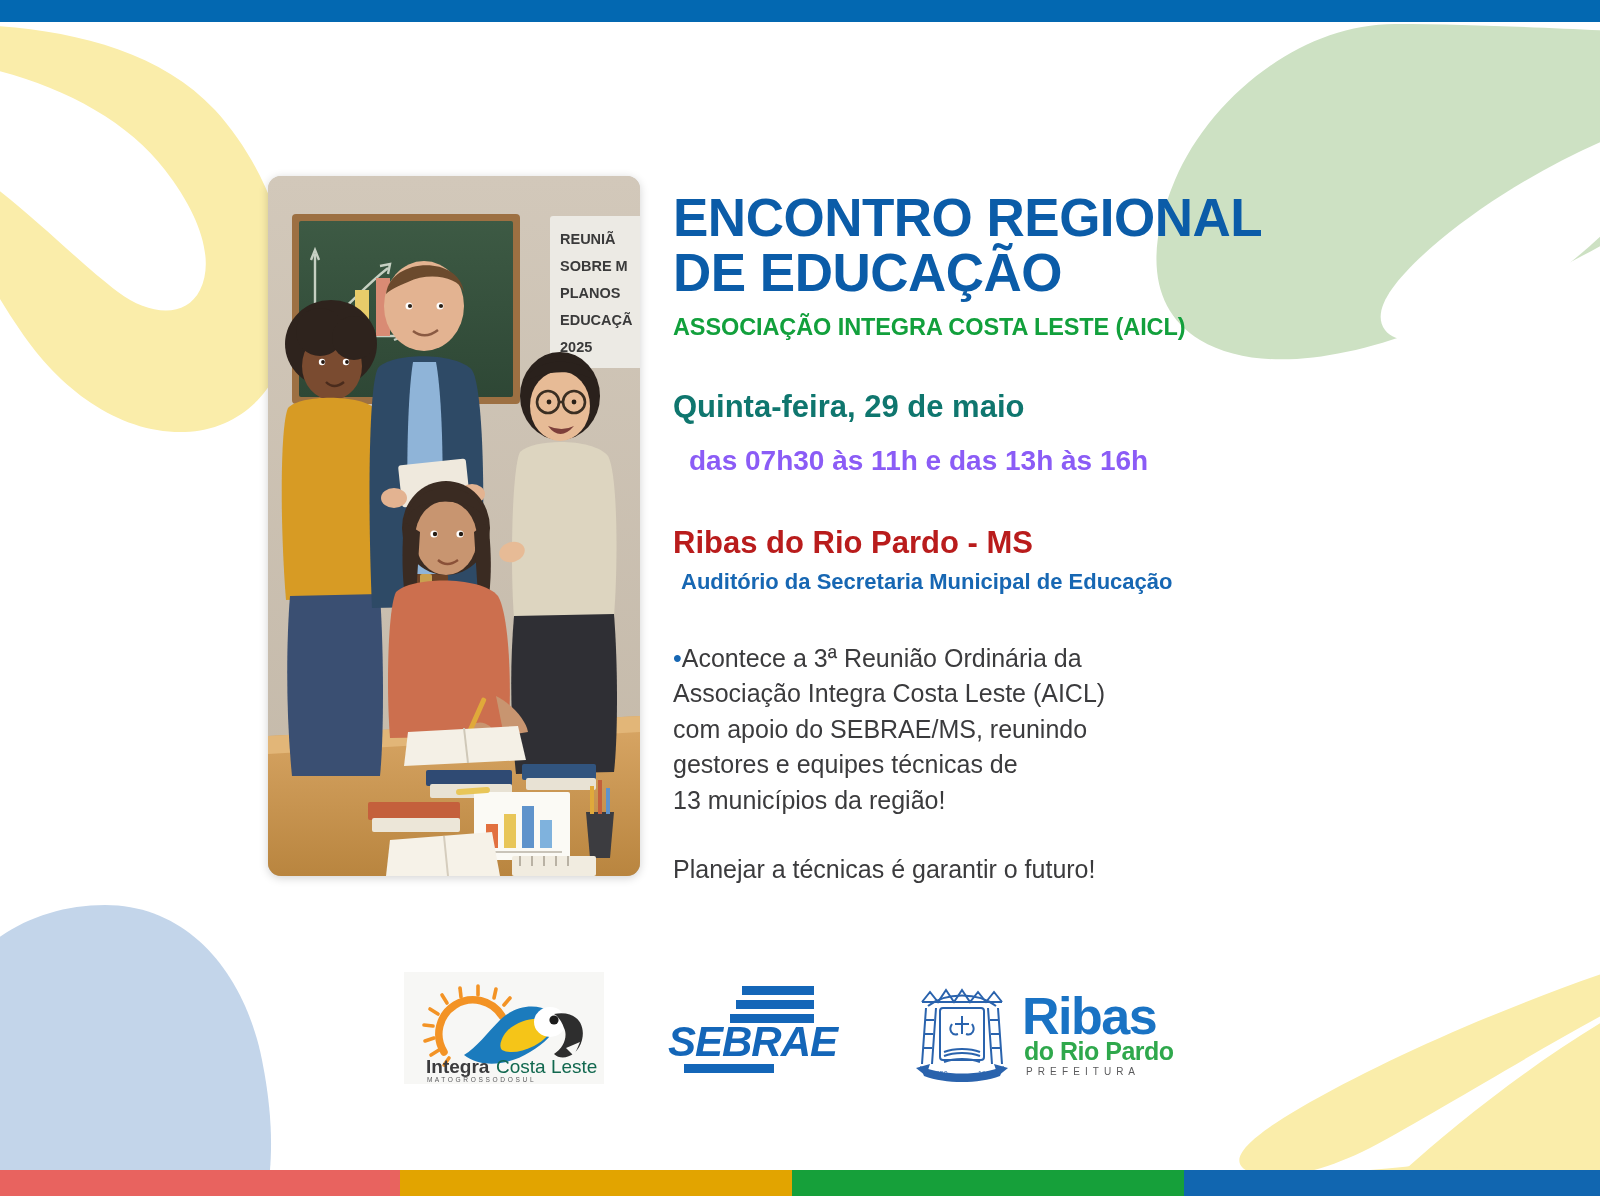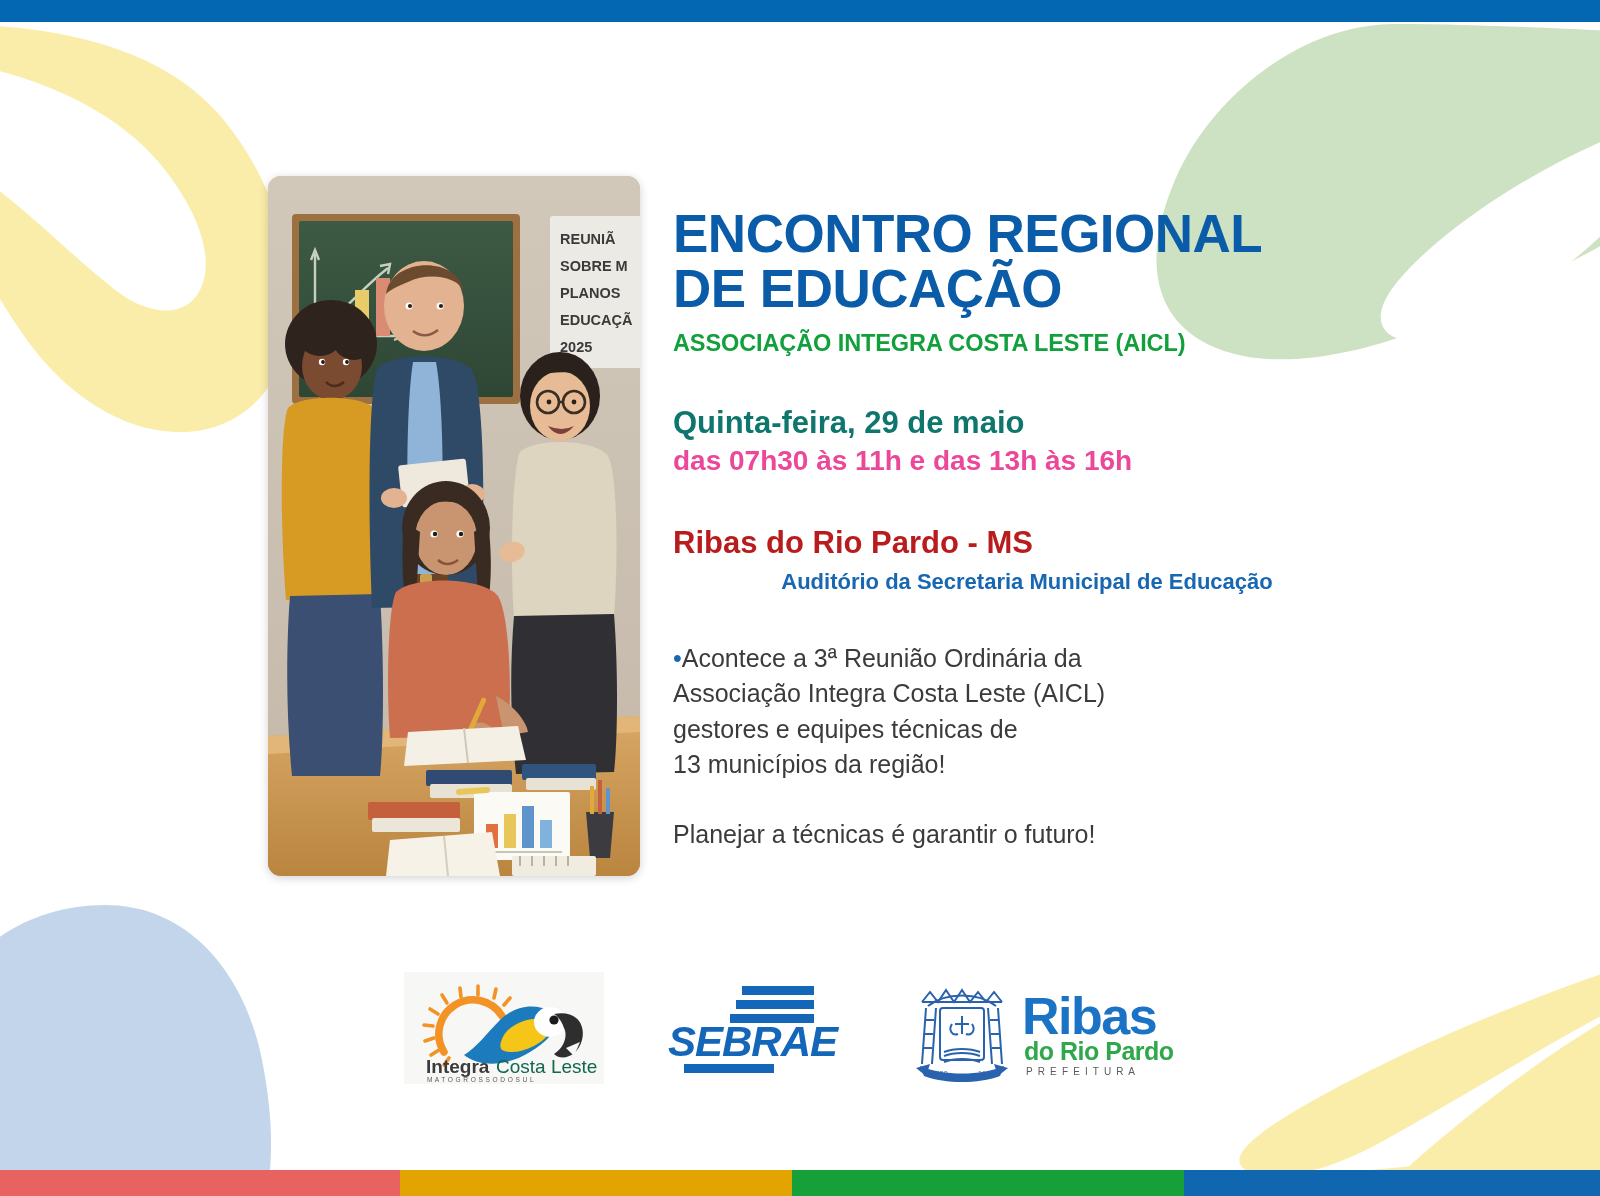--- a/index.html
+++ b/index.html
@@ -54,21 +54,21 @@
     overflow: hidden;
     background: #cdc4b6;
     box-shadow: 0 2px 10px rgba(0,0,0,.18);
   }
   .illus-svg { display: block; width: 100%; height: 100%; }
 
   
   .content {
     position: absolute;
     left: 673px;
-    top: 206px;
+    top: 190px;
     width: 700px;
   }
   .title {
     color: #0b5ca8;
     font-weight: bold;
     font-size: 53px;
     line-height: 1.04;
     letter-spacing: -0.5px;
     margin: 0;
     text-transform: uppercase;
@@ -83,41 +83,40 @@
   }
   .when-block { margin-top: 46px; }
   .when-main {
     color: #0f766e;
     font-weight: bold;
     font-size: 31px;
     line-height: 1.28;
     margin: 0;
   }
   .when-sub {
-    color: #ec4899;
+    color: #8b5cf6;
     font-weight: bold;
     font-size: 28px;
     line-height: 1.28;
-    margin: 0;
+    margin: 16px;
   }
   .where-block { margin-top: 44px; }
   .where-main {
     color: #b91c1c;
     font-weight: bold;
     font-size: 31px;
     line-height: 1.28;
     margin: 0;
   }
   .where-sub {
     color: #1767b3;
     font-weight: bold;
     font-size: 22px;
     line-height: 1.34;
     margin: 5px 0 0 8px;
-    text-align: center;
   }
   .body-block { margin-top: 44px; }
   .body-line {
     color: #3b3b3d;
     font-size: 25px;
     line-height: 1.42;
     margin: 0;
   }
   .bullet-dot {
     color: #1767b3;
@@ -331,20 +330,21 @@
     </div>
 
     <div class="where-block">
       <p class="where-main">Ribas do Rio Pardo - MS</p>
       <p class="where-sub">Auditório da Secretaria Municipal de Educação</p>
     </div>
 
     <div class="body-block">
       <p class="body-line"><span class="bullet-dot">•</span><span>Acontece a 3ª Reunião Ordinária da</span></p>
       <p class="body-line">Associação Integra Costa Leste (AICL)</p>
+      <p class="body-line">com apoio do SEBRAE/MS, reunindo</p>
       <p class="body-line">gestores e equipes técnicas de</p>
       <p class="body-line">13 municípios da região!</p>
       <p class="closing">Planejar a técnicas é garantir o futuro!</p>
     </div>
   </div>
 
   <div class="logos">
 
     <div class="logo">
       <svg width="200" height="112" viewBox="0 0 200 112">

